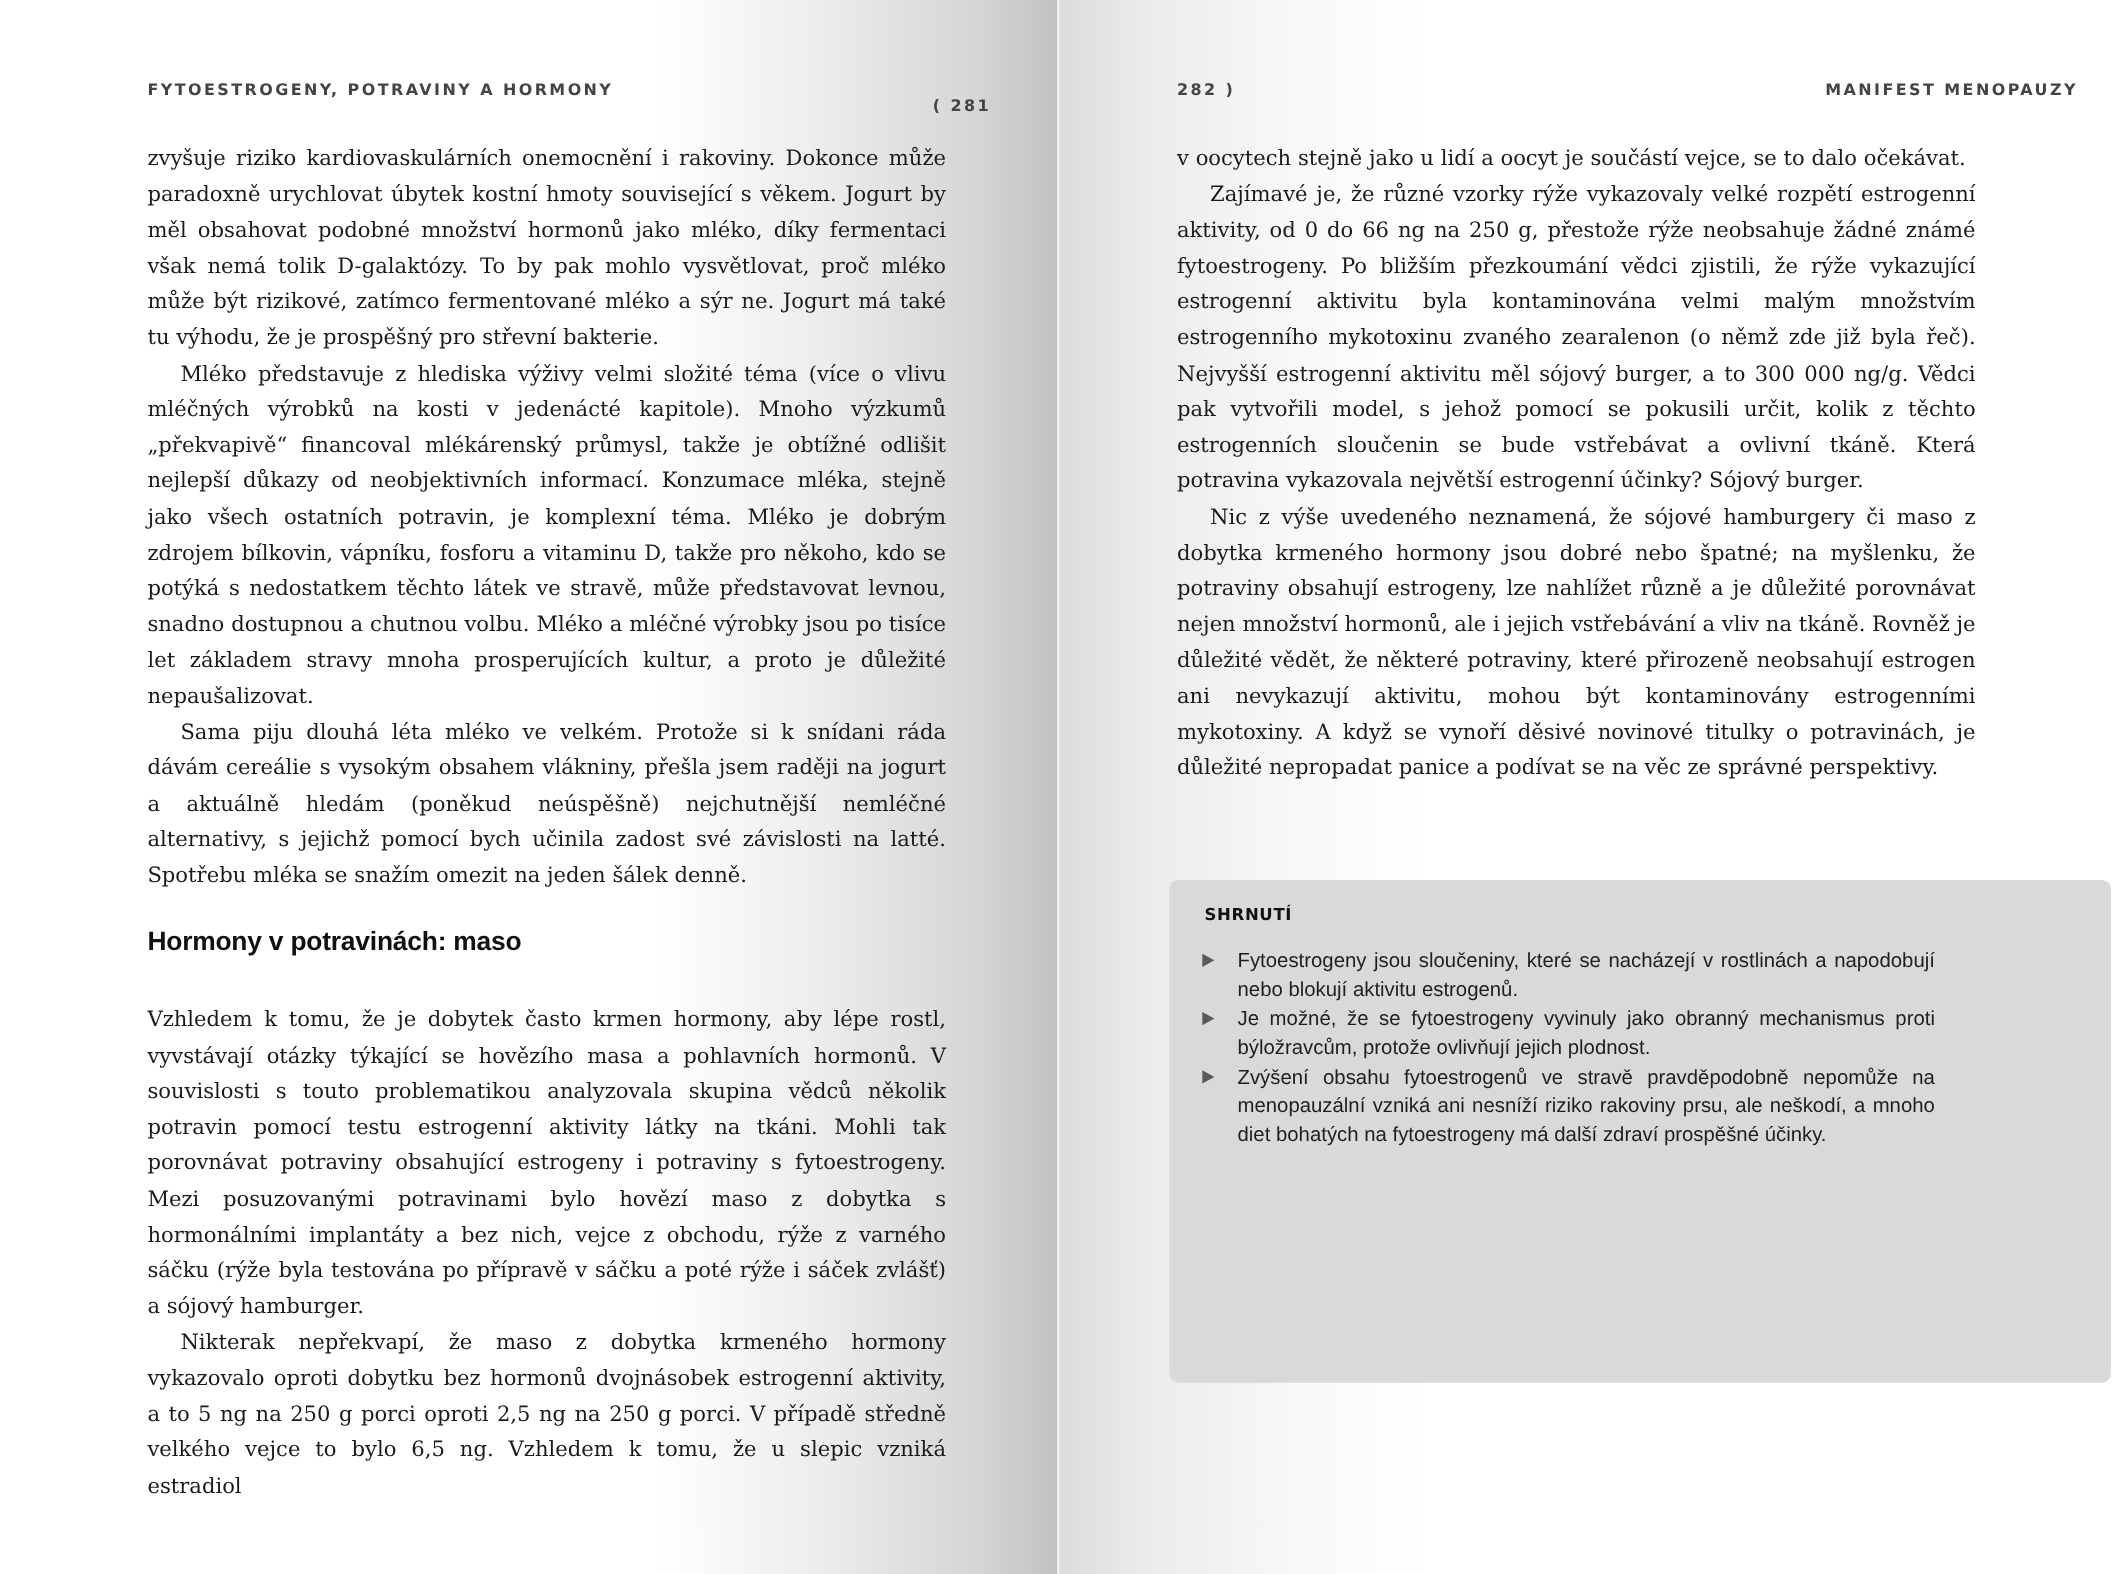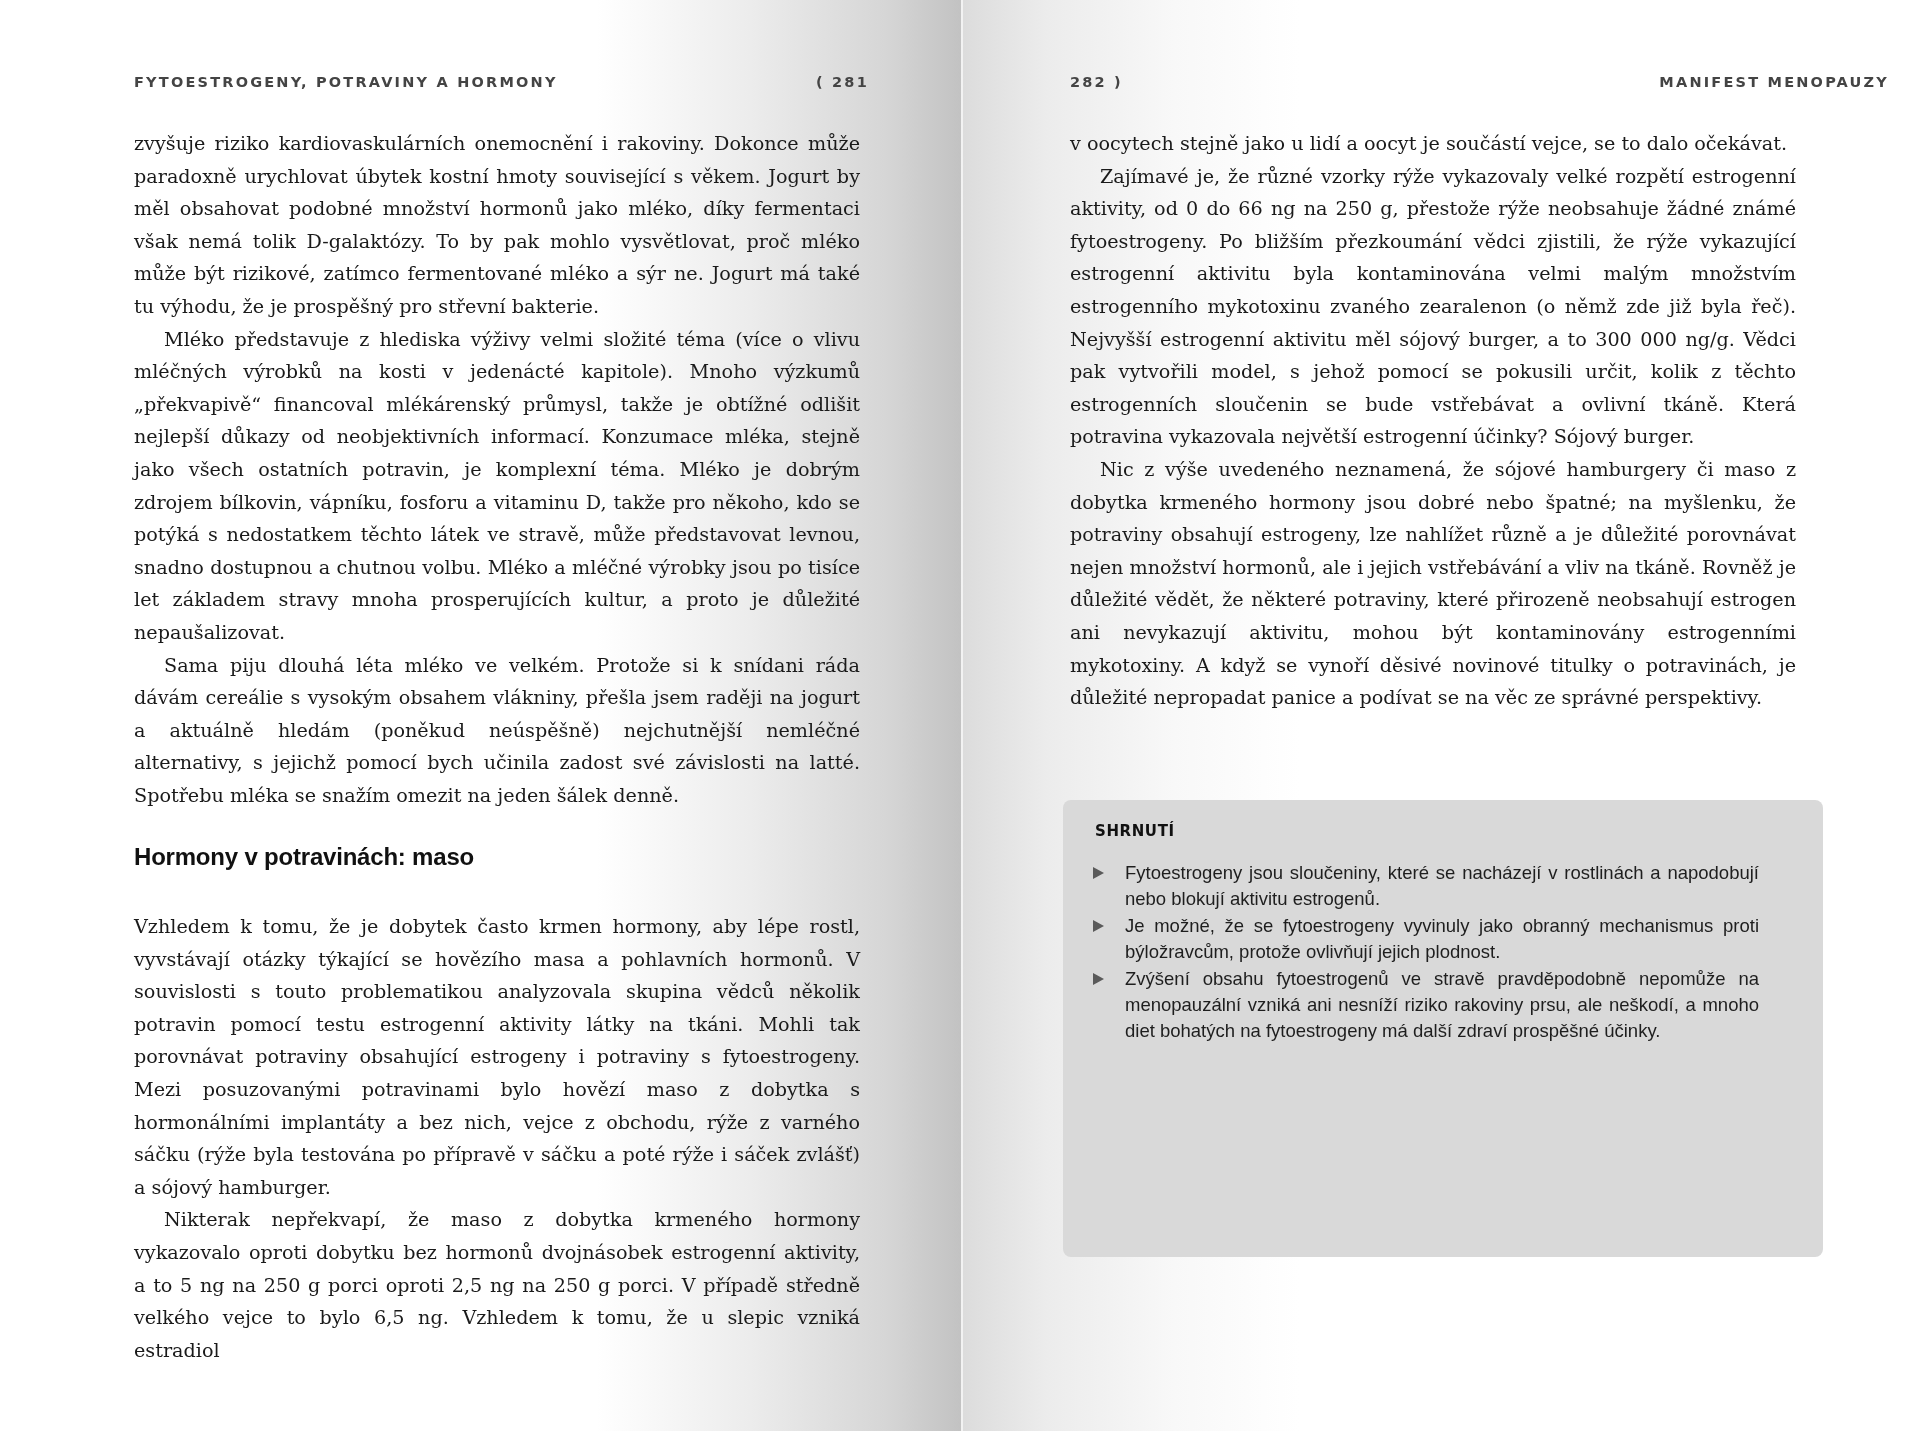--- a/index.html
+++ b/index.html
@@ -33,21 +33,21 @@
     line-height: 32.6px; color: #1a1a1a; text-align: justify;
   }
   .body-text p { margin: 0; }
   .body-text p.indent { text-indent: 30px; }
   .heading {
     position: absolute; left: 134px; top: 843px;
     font-family: "Liberation Sans", sans-serif; font-weight: bold;
     font-size: 24px; color: #111111; letter-spacing: -0.2px;
   }
   .summary-box {
-    position: absolute; left: 1063px; top: 800px; width: 760px; height: 457px;
+    position: absolute; left: 1063px; top: 800px; width: 856px; height: 457px;
     background: #d9d9d9; border-radius: 8px;
   }
   .summary-title {
     position: absolute; left: 32px; top: 22px;
     font-family: "DejaVu Sans", sans-serif; font-weight: bold;
     font-size: 15px; letter-spacing: 0.6px; color: #111111;
   }
   .summary-list {
     position: absolute; left: 30px; top: 60px; width: 666px;
     list-style: none; margin: 0; padding: 0;
@@ -61,21 +61,21 @@
     position: absolute; left: 0; top: 7px; width: 0; height: 0;
     border-top: 6px solid transparent; border-bottom: 6px solid transparent;
     border-left: 11px solid #5a5a5a;
   }
 </style>
 </head>
 <body>
 
 <div class="page page-left">
   <div class="running-head" style="left:134px;">FYTOESTROGENY, POTRAVINY A HORMONY</div>
-  <div class="running-head" style="left:816px;">( 281</div>
+  <div class="running-head" style="left:848px;margin-top:15px;">( 281</div>
 
   <div class="body-text" style="left:134px; top:128px;">
     <p>zvyšuje riziko kardiovaskulárních onemocnění i rakoviny. Dokonce může paradoxně urychlovat úbytek kostní hmoty související s věkem. Jogurt by měl obsahovat podobné množství hormonů jako mléko, díky fermentaci však nemá tolik D-galaktózy. To by pak mohlo vysvětlovat, proč mléko může být rizikové, zatímco fermentované mléko a sýr ne. Jogurt má také tu výhodu, že je prospěšný pro střevní bakterie.</p>
     <p class="indent">Mléko představuje z hlediska výživy velmi složité téma (více o vlivu mléčných výrobků na kosti v jedenácté kapitole). Mnoho výzkumů „překvapivě“ financoval mlékárenský průmysl, takže je obtížné odlišit nejlepší důkazy od neobjektivních informací. Konzumace mléka, stejně jako všech ostatních potravin, je komplexní téma. Mléko je dobrým zdrojem bílkovin, vápníku, fosforu a vitaminu D, takže pro někoho, kdo se potýká s nedostatkem těchto látek ve stravě, může představovat levnou, snadno dostupnou a chutnou volbu. Mléko a mléčné výrobky jsou po tisíce let základem stravy mnoha prosperujících kultur, a proto je důležité nepaušalizovat.</p>
     <p class="indent">Sama piju dlouhá léta mléko ve velkém. Protože si k snídani ráda dávám cereálie s vysokým obsahem vlákniny, přešla jsem raději na jogurt a aktuálně hledám (poněkud neúspěšně) nejchutnější nemléčné alternativy, s jejichž pomocí bych učinila zadost své závislosti na latté. Spotřebu mléka se snažím omezit na jeden šálek denně.</p>
   </div>
 
   <div class="heading">Hormony v potravinách: maso</div>
 
   <div class="body-text" style="left:134px; top:911px;">

